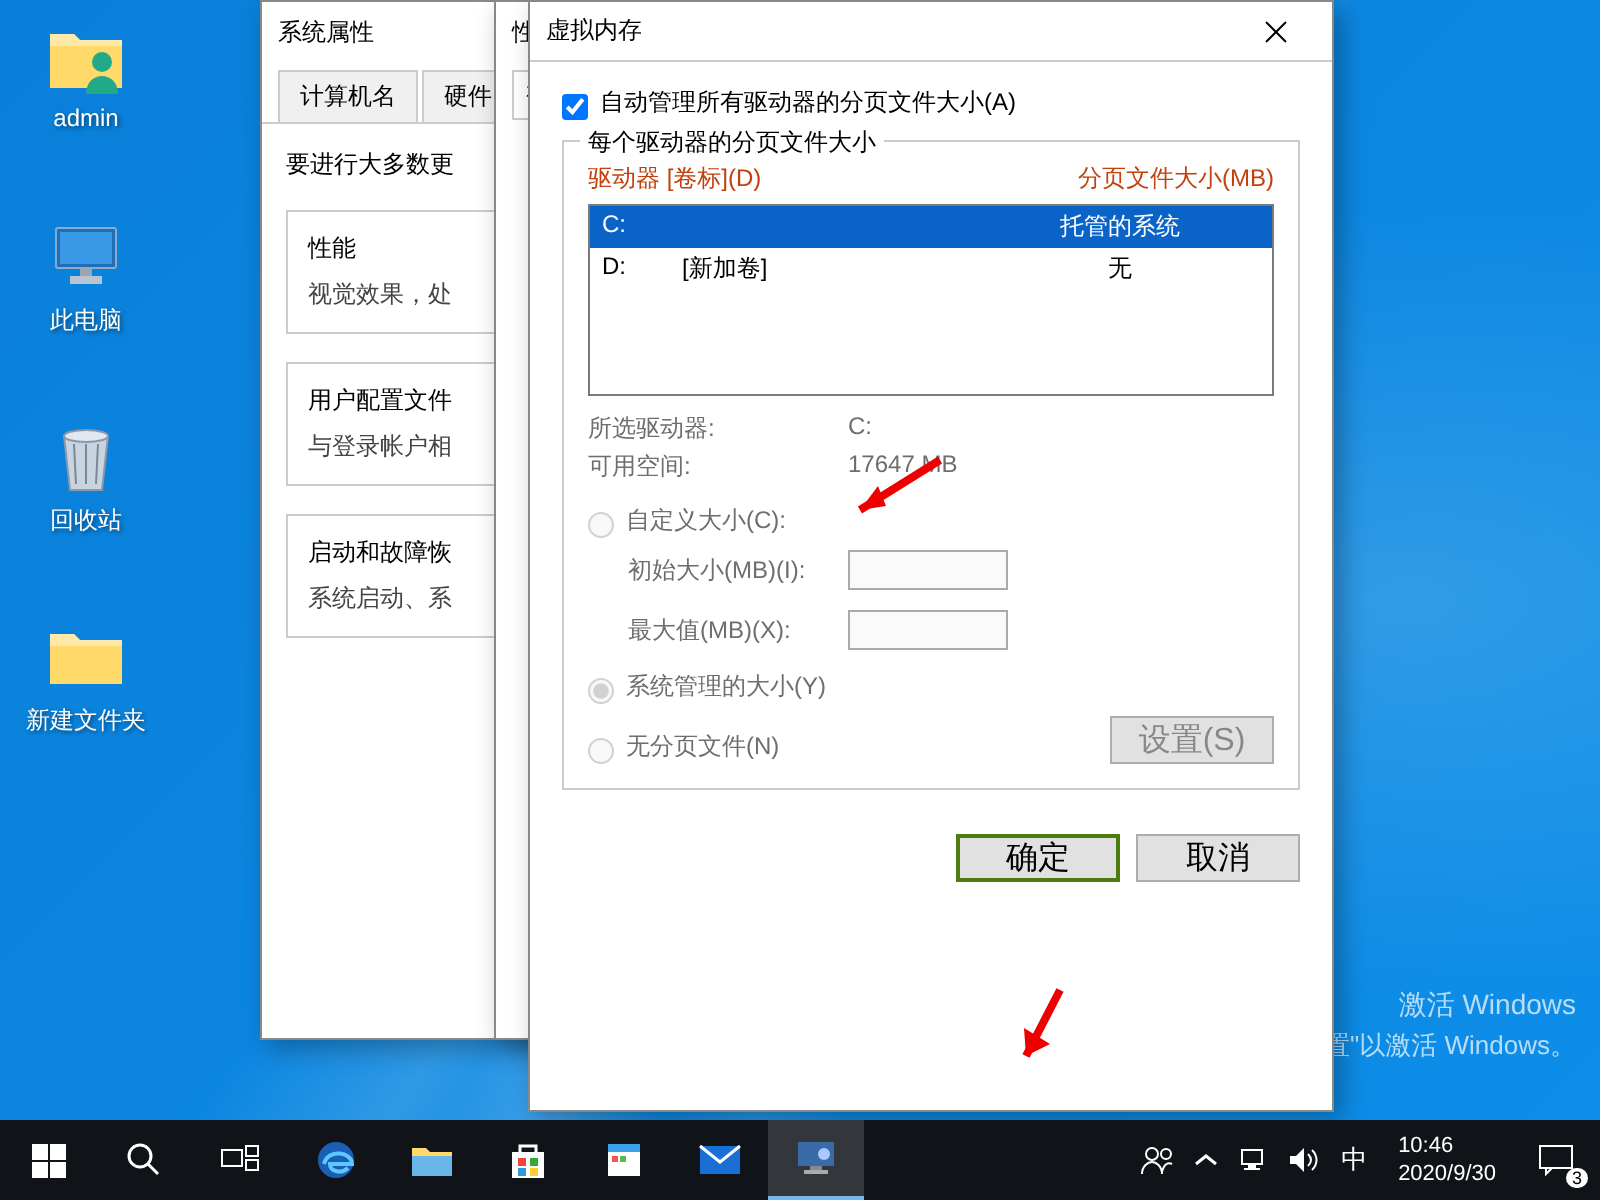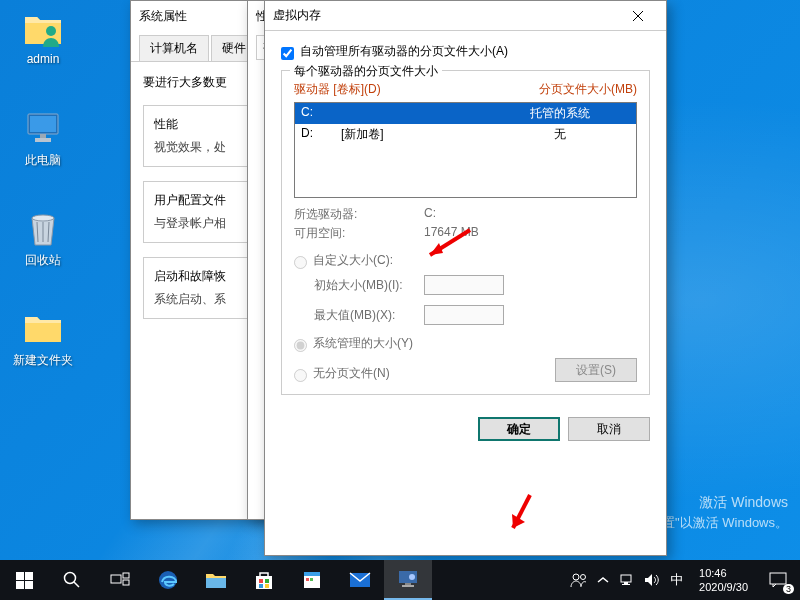--- a/index.html
+++ b/index.html
@@ -58,26 +58,26 @@
     .drive-row .c2 { flex: 1; }
     .drive-row .c3 { width: 140px; text-align: center; }
     .info-row { display: flex; margin-top: 8px; }
     .info-row .lbl { width: 130px; color: #6e6e6e; }
     .info-row .val { color: #6e6e6e; }
     .radio-row { display: flex; align-items: flex-end; margin-top: 10px; color: #6e6e6e; }
     .radio-row input { margin-right: 6px; }
     .size-row { display: flex; align-items: center; margin: 6px 0 0 20px; color: #6e6e6e; }
     .size-row .lbl { width: 110px; }
     .size-row input { width: 80px; height: 20px; border: 1px solid #aaa; }
-    .btn { min-width: 82px; height: 24px; border: 1px solid #adadad; background: #e1e1e1; font-size: 12px; cursor: pointer; }
+    .btn { min-width: 82px; height: 24px; border: 1px solid #adadad; background: #e1e1e1; font-size: 16px; cursor: pointer; }
     .btn:disabled { color: #888; }
     .totals .trow { display: flex; margin-top: 6px; }
     .totals .trow .lbl { width: 130px; }
     .dlg-btns { display: flex; justify-content: flex-end; gap: 8px; padding: 0 16px 2px 0; }
-    .dlg-btns .btn.primary { border: 2px solid #0f766e; font-weight: bold; }
+    .dlg-btns .btn.primary { border: 2px solid #4d7c0f; }
     
     
     .arrow { position: absolute; pointer-events: none; }
     
     
     .taskbar { position: absolute; bottom: 0; left: 0; right: 0; height: 40px; background: #101318; display: flex; align-items: center; color: #fff; }
     .tb-btn { width: 48px; height: 40px; display: flex; align-items: center; justify-content: center; cursor: pointer; }
     .tb-btn.active { background: rgba(255,255,255,0.15); border-bottom: 2px solid #76b9ed; }
     .tb-sep { flex: 1; }
     .tb-tray { display: flex; align-items: center; height: 40px; }

